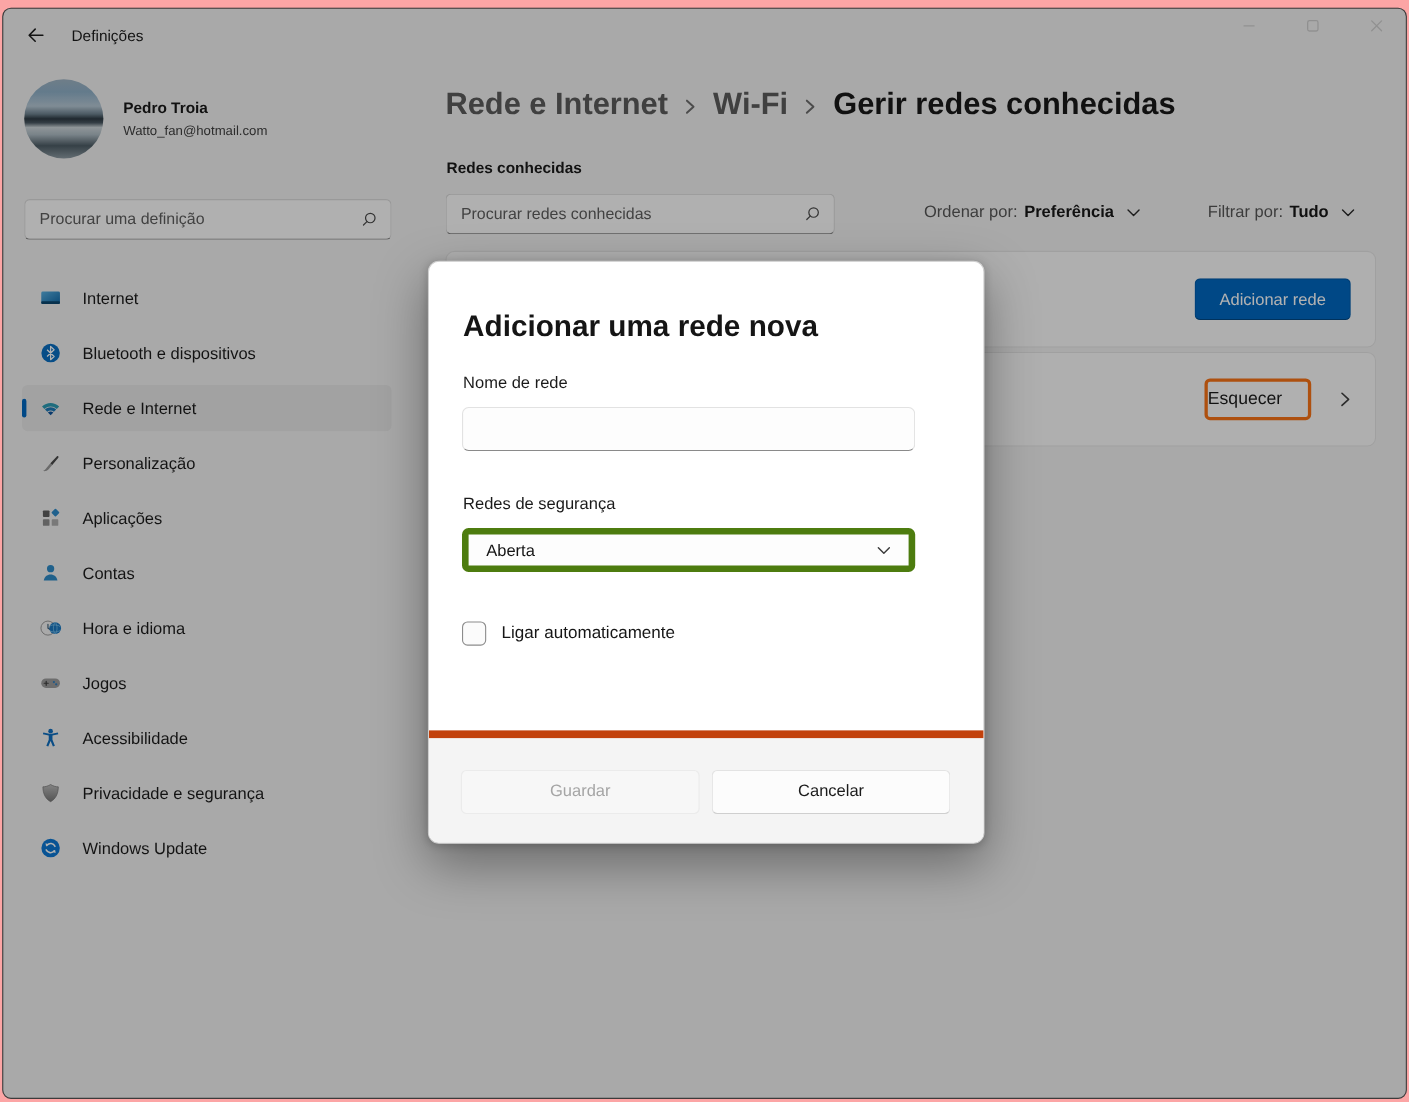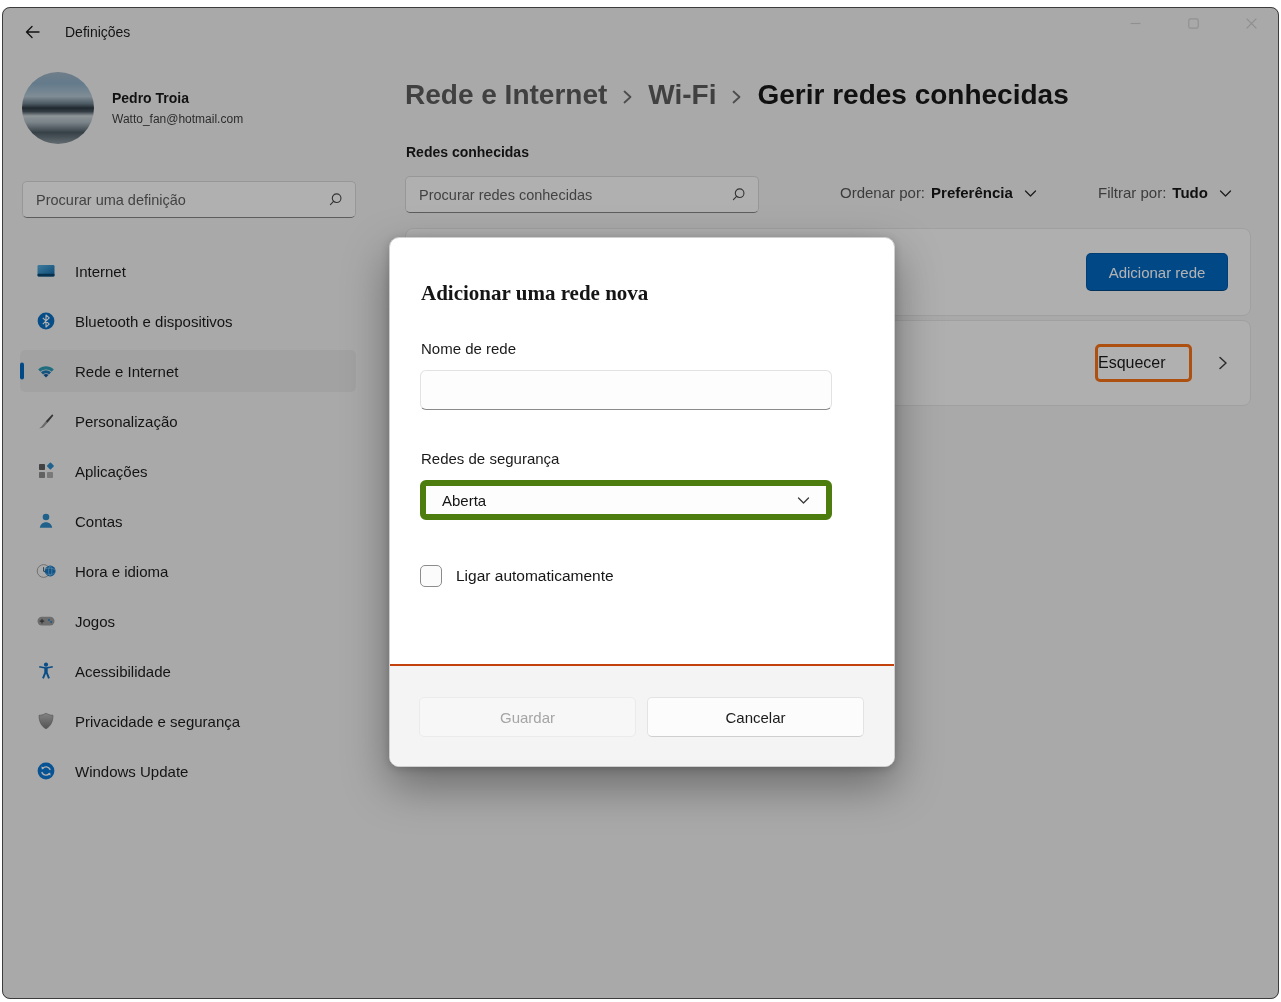--- a/index.html
+++ b/index.html
@@ -1,17 +1,17 @@
 <!DOCTYPE html>
 <html><head>
 <meta charset="utf-8">
 <style>
   html,body{margin:0;padding:0;background:#161616;}
   *{box-sizing:border-box;font-family:"Liberation Sans","DejaVu Sans",sans-serif;}
-  #stage{position:relative;width:1281px;height:1002px;overflow:hidden;background:#ffffff;}
+  #stage{position:relative;width:1281px;height:1002px;overflow:hidden;background:#fca5a5;}
   .abs{position:absolute;}
 
   
   #window{position:absolute;left:2px;top:7px;width:1277px;height:992px;background:#f3f3f3;
           border-radius:8px;border:1px solid #565656;}
   #smoke{position:absolute;left:2px;top:7px;width:1277px;height:992px;background:rgba(0,0,0,0.30);
          border-radius:8px;z-index:40;}
 
   .titlebar-text{font-size:14px;color:#1b1b1b;}
   .caption-row{display:flex;gap:12px;}
@@ -53,33 +53,33 @@
   .card{position:absolute;left:405px;width:846px;background:#fbfbfb;border:1px solid #e6e6e6;border-radius:8px;}
   .accent-btn{position:absolute;background:#0067c0;color:#ffffff;font-size:15px;border:1px solid rgba(0,0,0,0.12);
     border-bottom-color:rgba(0,0,0,0.3);border-radius:5px;display:flex;align-items:center;justify-content:center;}
   .std-btn{background:#fcfcfc;color:#1b1b1b;font-size:16px;border:3px solid #f97316;
     border-radius:5px;display:flex;align-items:center;justify-content:flex-start;}
 
   
   #dialog{position:absolute;left:389px;top:237px;width:506px;height:530px;background:#ffffff;
     border-radius:10px;z-index:50;box-shadow:0 18px 46px rgba(0,0,0,0.38),0 2px 8px rgba(0,0,0,0.18);
     border:1px solid #cfcfcf;overflow:hidden;}
-  .dlg-title{position:absolute;left:31px;top:43px;font-size:21px;font-weight:700;color:#151515;font-family:Liberation Serif, serif;}
+  .dlg-title{position:absolute;left:31px;top:43px;font-size:27px;font-weight:700;color:#151515;}
   .dlg-label{position:absolute;left:31px;font-size:15px;color:#1a1a1a;}
   .dlg-input{position:absolute;left:30px;width:412px;height:40px;background:#fdfdfd;
     border:1px solid #e2e2e2;border-bottom-color:#8a8a8a;border-radius:6px;font-size:15px;
     color:#1a1a1a;padding:0 14px;outline:none;}
   .dlg-select{position:absolute;left:30px;width:412px;height:40px;background:#fdfdfd;
     border:6px solid #4d7c0f;border-radius:6px;display:flex;align-items:center;
     justify-content:space-between;padding:0 16px;font-size:15px;color:#141414;}
   .chk-row{position:absolute;left:30px;display:flex;align-items:center;gap:14px;}
   .checkbox{width:22px;height:22px;border:1px solid #8c8c8c;border-radius:5px;background:#fbfbfb;flex:none;}
   .chk-label{font-size:15.5px;color:#161616;white-space:nowrap;}
   .dlg-footer{position:absolute;left:0;top:426px;width:506px;height:104px;background:#f4f4f4;
-    border-top:2px solid #c2410c;display:flex;align-items:center;gap:11px;padding:0 32px 0 29px;}
+    border-top:7px solid #c2410c;display:flex;align-items:center;gap:11px;padding:0 32px 0 29px;}
   .dlg-btn{flex:1;height:40px;border-radius:5px;font-size:15px;display:flex;align-items:center;justify-content:center;}
   .dlg-btn.disabled{background:#f7f7f7;border:1px solid #ebebeb;color:#a5a5a5;}
   .dlg-btn.normal{background:#fcfcfc;border:1px solid #e3e3e3;border-bottom-color:#cfcfcf;color:#1b1b1b;}
 </style>
 </head>
 <body>
 
 <div id="stage">
   <div id="window"></div>
 

